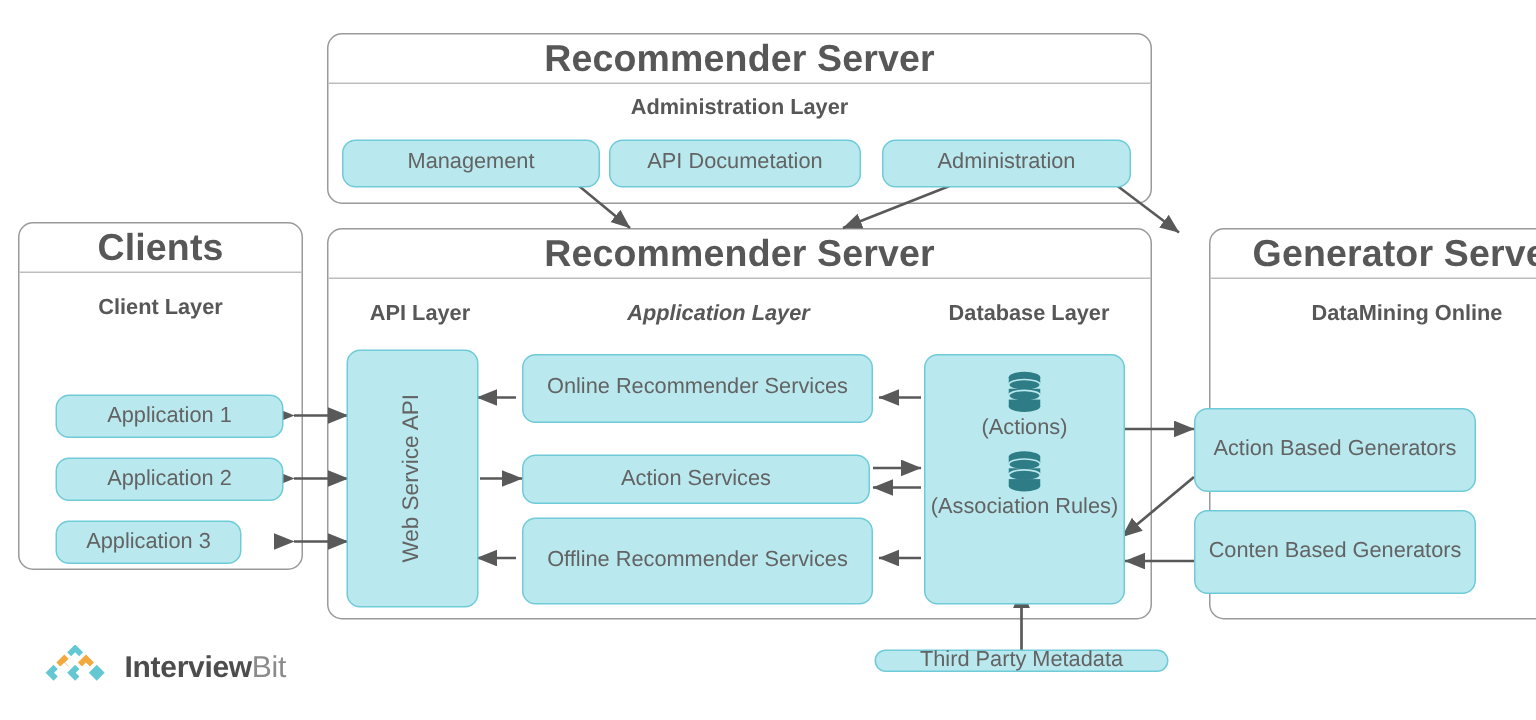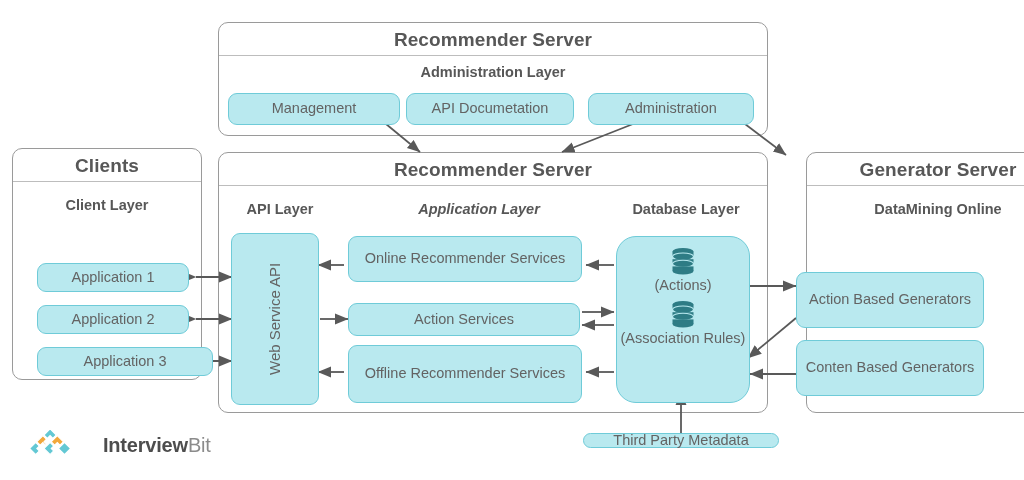--- a/index.html
+++ b/index.html
@@ -19,21 +19,21 @@
     border:1.6px solid #9a9a9a;
     border-radius:10px;
     box-sizing:border-box;
     z-index:3;
   }
   .panel-title{
     position:absolute;left:0;right:0;top:0;
     height:33px;line-height:33px;
     text-align:center;
     font-weight:bold;
-    font-size:19px;
+    font-size:25px;
     color:#575757;
     letter-spacing:.1px;
     border-bottom:1.4px solid #bdbdbd;
     box-sizing:border-box;
   }
   .layer-label{
     position:absolute;
     text-align:center;
     font-weight:bold;
     font-size:14.5px;
@@ -58,32 +58,31 @@
   .cbox.vtext{
     writing-mode:vertical-rl;
     transform:rotate(180deg);
     font-size:15px;
   }
   .cbox.dbbox{
     flex-direction:column;
     justify-content:flex-start;
     padding-top:8px;
     font-size:14.5px;
-    border-radius:20px;
   }
 
   
   .dbicon{width:26px;height:28px;display:block;margin:2px auto 1px auto;}
   .dblabel{display:block;margin:1px 0 3px 0;}
 
   
   #wires{position:absolute;left:0;top:0;width:1024px;height:480px;z-index:4;pointer-events:none;}
 
   
-  .logo{position:absolute;left:24px;top:428px;height:34px;display:flex;align-items:center;z-index:7;gap:20px;}
+  .logo{position:absolute;left:24px;top:428px;height:34px;display:flex;align-items:center;z-index:7;}
   .logo-mark{width:52px;height:30px;margin-right:7px;}
   .logo-text{font-size:20px;font-weight:bold;color:#4d4d4d;letter-spacing:-.2px;}
   .logo-text .bit{font-weight:normal;color:#8b8b8b;}
 </style>
 </head>
 <body>
 
 <div id="stage">
 
   <svg id="wires" viewBox="0 0 1024 480">
@@ -133,21 +132,21 @@
   <div class="cbox" style="left:228px;top:93px;width:172px;height:32px;">Management</div>
   <div class="cbox" style="left:406px;top:93px;width:168px;height:32px;">API Documetation</div>
   <div class="cbox" style="left:588px;top:93px;width:166px;height:32px;">Administration</div>
 
   <div class="panel" style="left:12px;top:148px;width:190px;height:232px;">
     <div class="panel-title">Clients</div>
     <div class="layer-label" style="left:0;right:0;top:48px;">Client Layer</div>
   </div>
   <div class="cbox" style="left:37px;top:263px;width:152px;height:29px;">Application 1</div>
   <div class="cbox" style="left:37px;top:305px;width:152px;height:29px;">Application 2</div>
-  <div class="cbox" style="left:37px;top:347px;width:176px;height:29px;">Application 3</div>
+  <div class="cbox" style="left:37px;top:347px;width:124px;height:29px;">Application 3</div>
 
   <div class="panel" style="left:218px;top:152px;width:550px;height:261px;">
     <div class="panel-title">Recommender Server</div>
     <div class="layer-label" style="left:6px;width:110px;top:48px;">API Layer</div>
     <div class="layer-label" style="left:130px;width:260px;top:48px;font-style:italic;">Application Layer</div>
     <div class="layer-label" style="left:392px;width:150px;top:48px;">Database Layer</div>
   </div>
 
   <div class="cbox vtext" style="left:231px;top:233px;width:88px;height:172px;">Web Service API</div>
 

